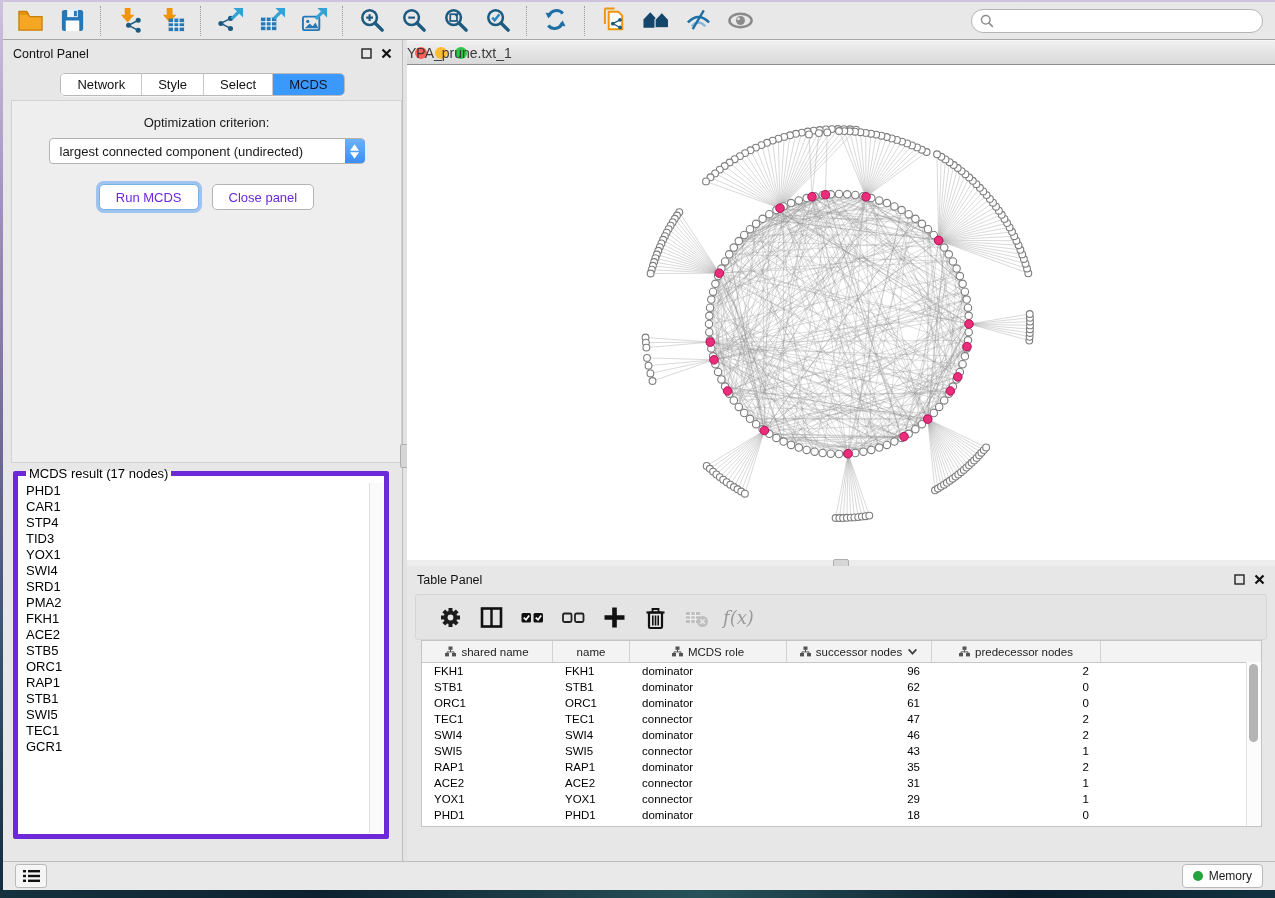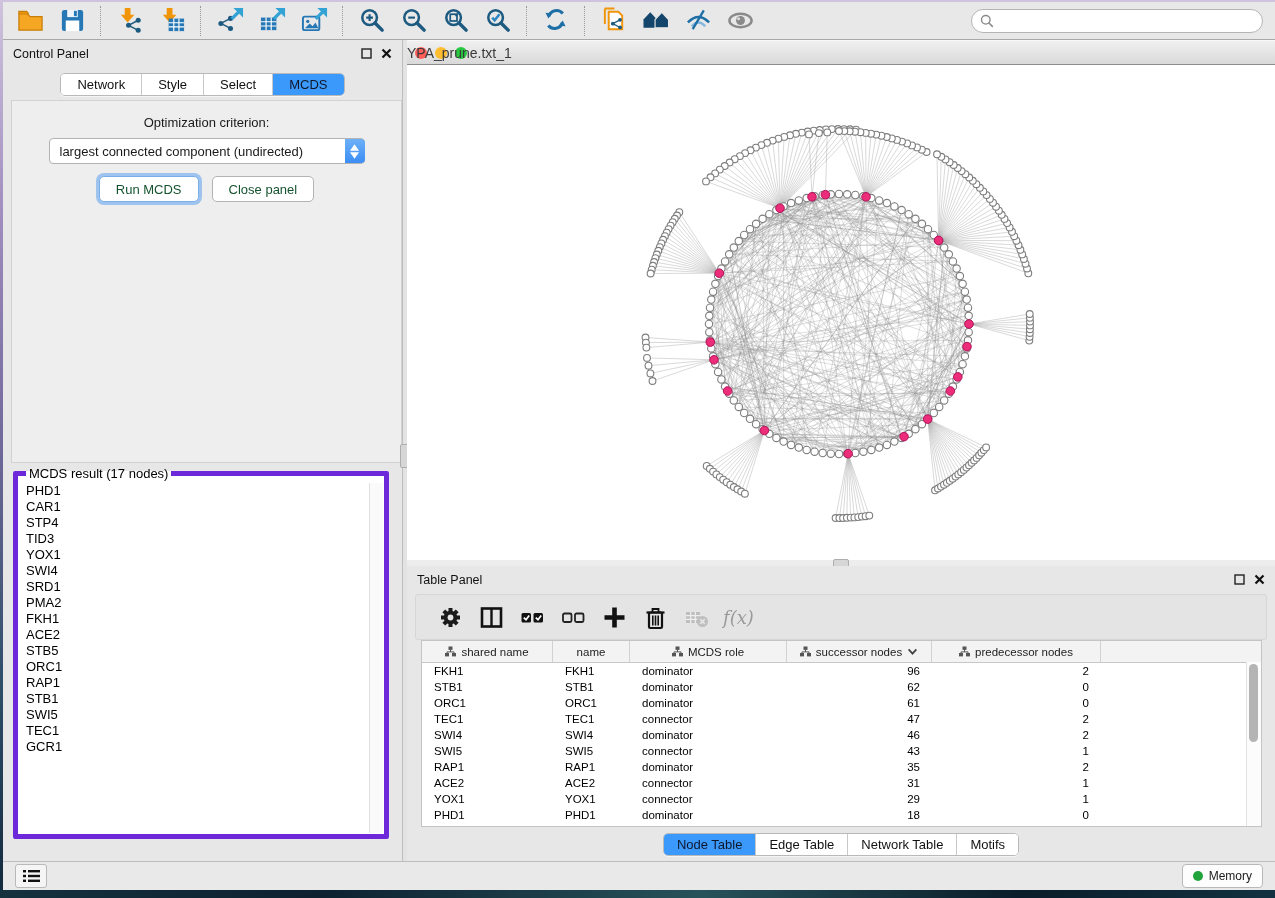--- a/index.html
+++ b/index.html
@@ -35,21 +35,21 @@
   #cp-content{left:8px;right:0;top:60px;height:361px;background:#eeeeee;border:1px solid #d2d2d2;}
   #opt-label{text-align:center;margin-top:14px;font-size:13px;}
   #criterion-select{margin:8px auto 0;width:314px;height:24px;background:#fff;border:1px solid #b3b3b3;border-radius:4px;
     display:flex;align-items:center;position:relative;}
   #criterion-select .val{flex:1;padding-left:10px;font-size:13px;white-space:nowrap;}
   #criterion-select .stepper{width:20px;height:24px;margin-right:-1px;border-radius:0 4px 4px 0;
     background:linear-gradient(180deg,#6cb1f8,#3c8ef5);display:flex;flex-direction:column;align-items:center;justify-content:center;gap:1px;}
   .stepper svg{width:9px;height:7px;}
   #cp-buttons{display:flex;justify-content:center;gap:13px;margin-top:12px;}
   .btn{height:24px;background:#fff;border:1px solid #b3b3b3;border-radius:5px;font-size:13px;
-    display:flex;align-items:center;justify-content:center;padding:0 16px;color:#14532d;}
+    display:flex;align-items:center;justify-content:center;padding:0 16px;color:#6d28d9;margin-top:8px;}
   .btn.focused{box-shadow:0 0 0 3px rgba(77,151,240,.5);border-color:#7ab0e8;}
   #mcds-fieldset{position:absolute;left:10px;right:13px;top:426px;bottom:22px;border:5px solid #6d28d9;
     background:#fff;margin:0;padding:0;border-radius:2px;}
   #mcds-fieldset legend{font-size:13px;margin-left:8px;padding:0 3px;color:#000;}
   #mcds-list{position:absolute;left:1px;right:14px;top:2px;bottom:1px;overflow:hidden;}
   .mcds-item{font-size:13px;line-height:16px;padding-left:7px;color:#000;}
   #mcds-scroll{position:absolute;top:2px;bottom:1px;right:1px;width:13px;background:#fafafa;border-left:1px solid #e0e0e0;}
   
   #v-divider{left:403px;top:40px;width:4px;bottom:37px;background:#e3e3e3;}
   #v-grip{left:400px;top:444px;width:10px;height:22px;background:#d6d6d6;border:1px solid #aeaeae;border-radius:2px;}
@@ -1418,28 +1418,20 @@
           <div class="td" style="width: 77px; flex: 0 0 auto;">PHD1</div>
           <div class="td" style="width: 157px; flex: 0 0 auto;">dominator</div>
           <div class="td num" style="width: 145px; flex: 0 0 auto;">18</div>
           <div class="td num" style="width: 169px; flex: 0 0 auto;">0</div>
         </div>
       </div>
     <div id="tp-scroll">
         <div id="tp-thumb"></div>
       </div>
   </div>
-  <div id="tp-tabs">
-      <div class="seg-group" id="tp-tabgroup">
-        <div class="seg active">Node Table</div>
-        <div class="seg">Edge Table</div>
-        <div class="seg">Network Table</div>
-        <div class="seg">Motifs</div>
-      </div>
-    </div>
 </div>
 
 <div id="status-bar" class="abs">
   <div id="list-btn">
     <svg viewBox="0 0 17 14">
       <g fill="#111">
           <rect x="0" y="1" width="3" height="2.4"></rect>
           <rect x="0" y="5.8" width="3" height="2.4"></rect>
           <rect x="0" y="10.6" width="3" height="2.4"></rect>
       <rect x="5" y="1" width="12" height="2.4"></rect>

